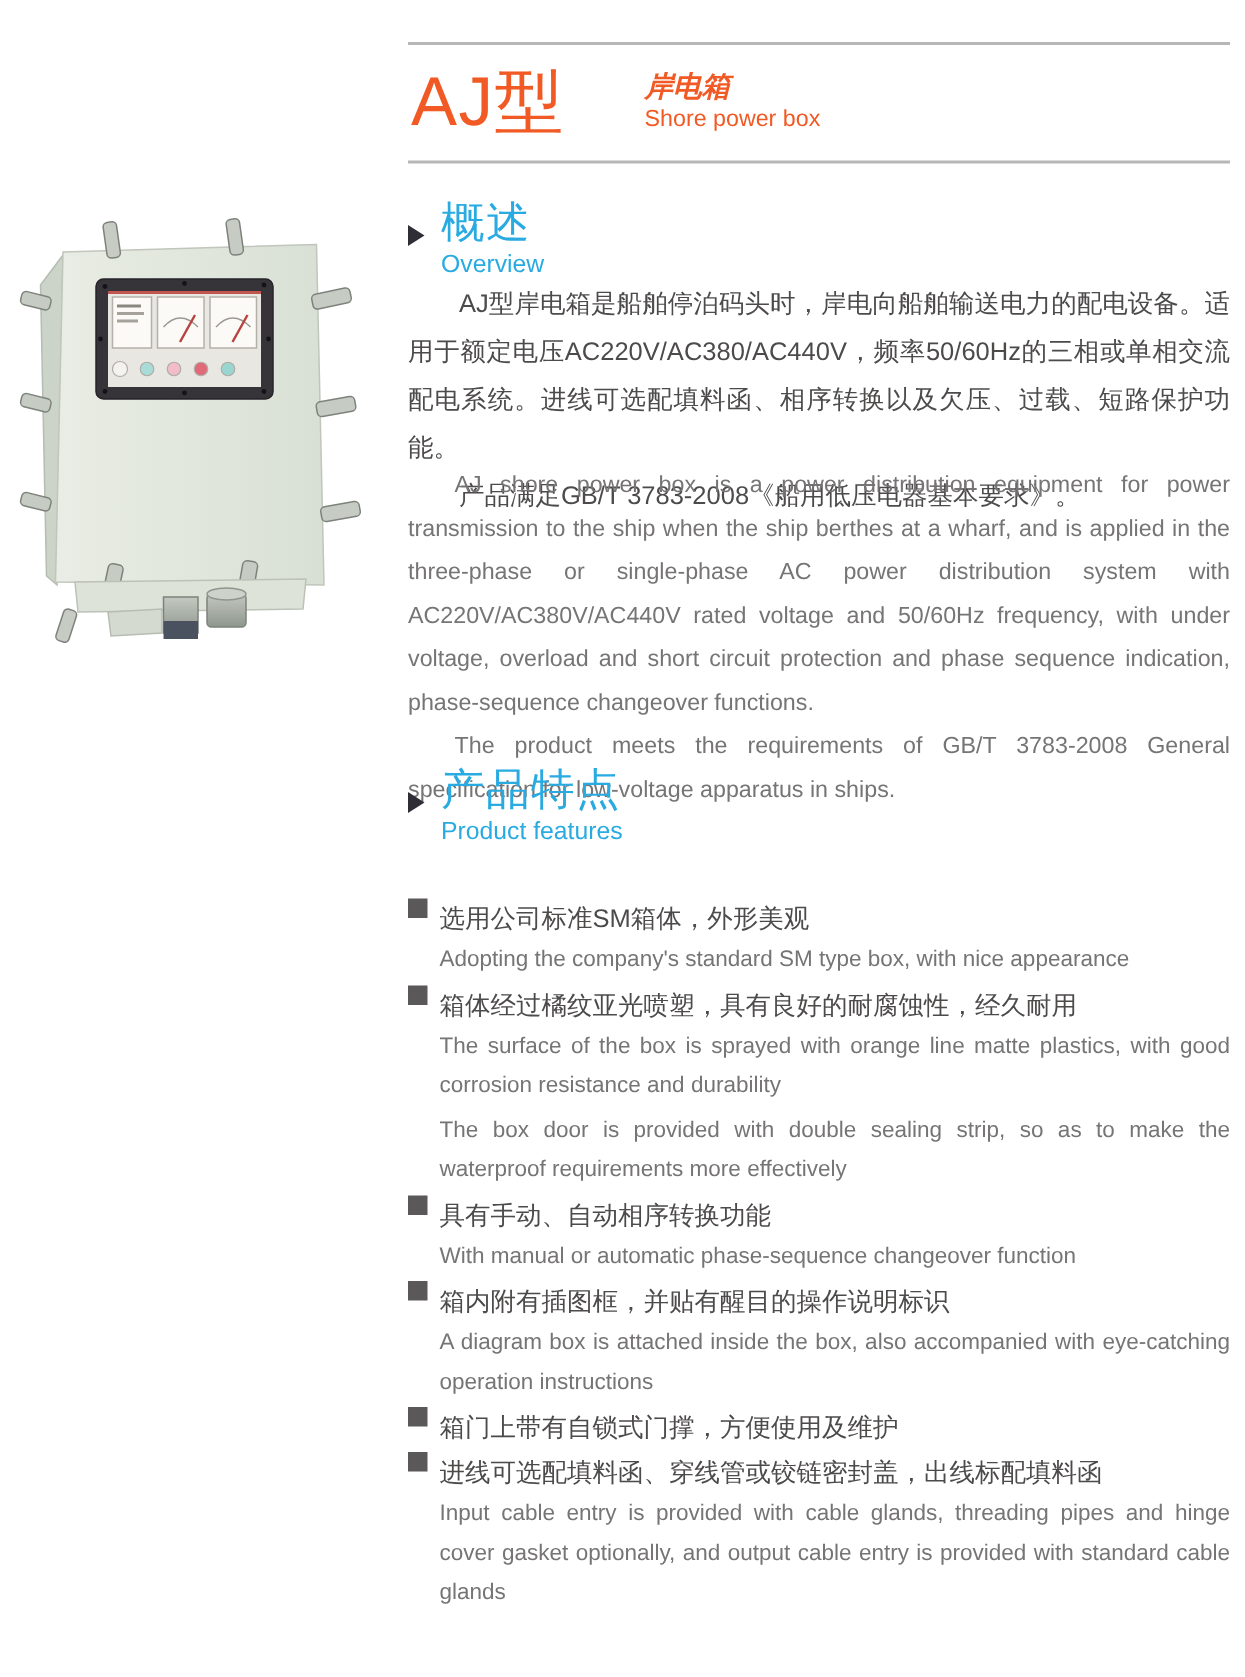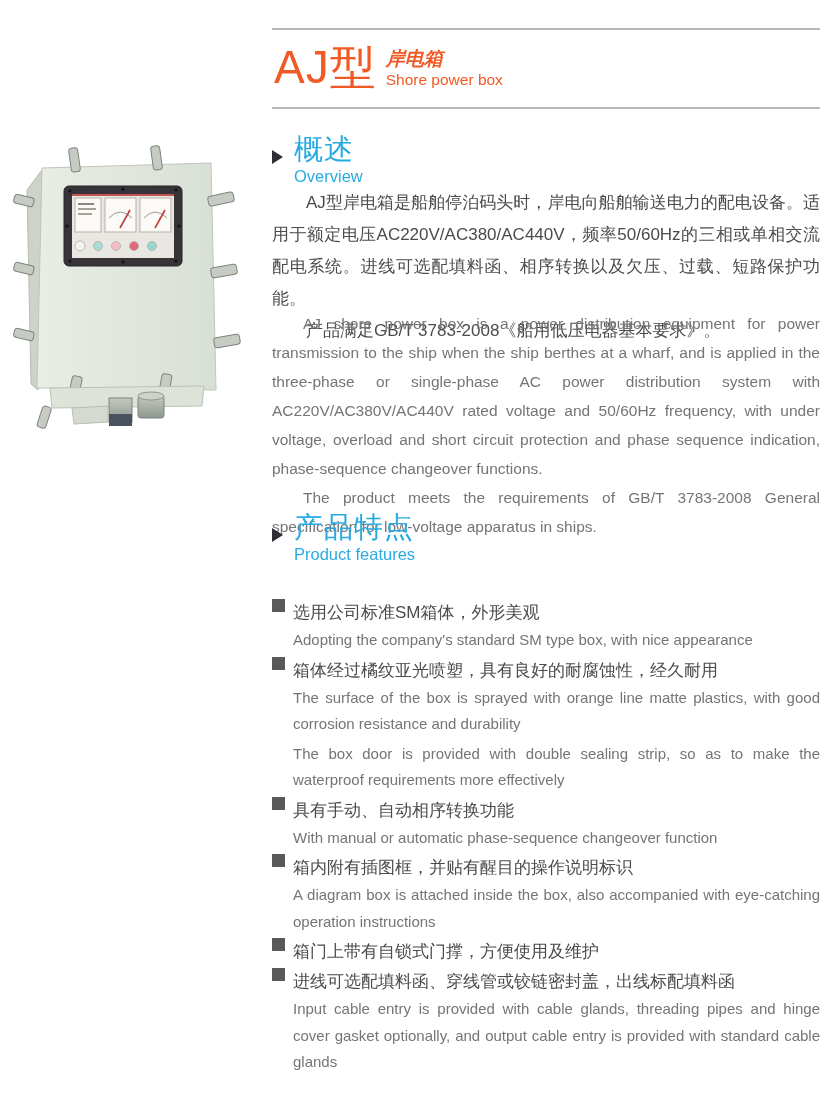--- a/index.html
+++ b/index.html
@@ -10,21 +10,21 @@
     color: #4d4a4a;
   }
   .page { position: relative; width: 830px; height: 1118px; background: #fff; overflow: hidden; }
 
   
   .rule { position: absolute; left: 272px; width: 548px; height: 2px; background: #b7b7b7; }
   .rule-top { top: 28px; }
   .rule-mid { top: 107px; }
 
   
-  .titleblock { position: absolute; left: 274px; top: 44px; display: flex; align-items: center; color: #f15a24; }
+  .titleblock { position: absolute; left: 274px; top: 44px; display: flex; align-items: center; color: #f15a24; gap: 44px; }
   .model { font-size: 46px; line-height: 1.0; letter-spacing: 1px; font-weight: 400; }
   .tsub { margin-left: 9px; margin-top: 4px; }
   .tsub .cn { font-size: 19px; font-weight: bold; line-height: 1.15; font-style: italic; }
   .tsub .en { font-size: 15.5px; line-height: 1.2; margin-top: 1px; }
 
   
   .sec { position: absolute; left: 272px; }
   .sec-overview { top: 134px; }
   .sec-features { top: 512px; }
   .sec .row { display: flex; align-items: flex-end; }

